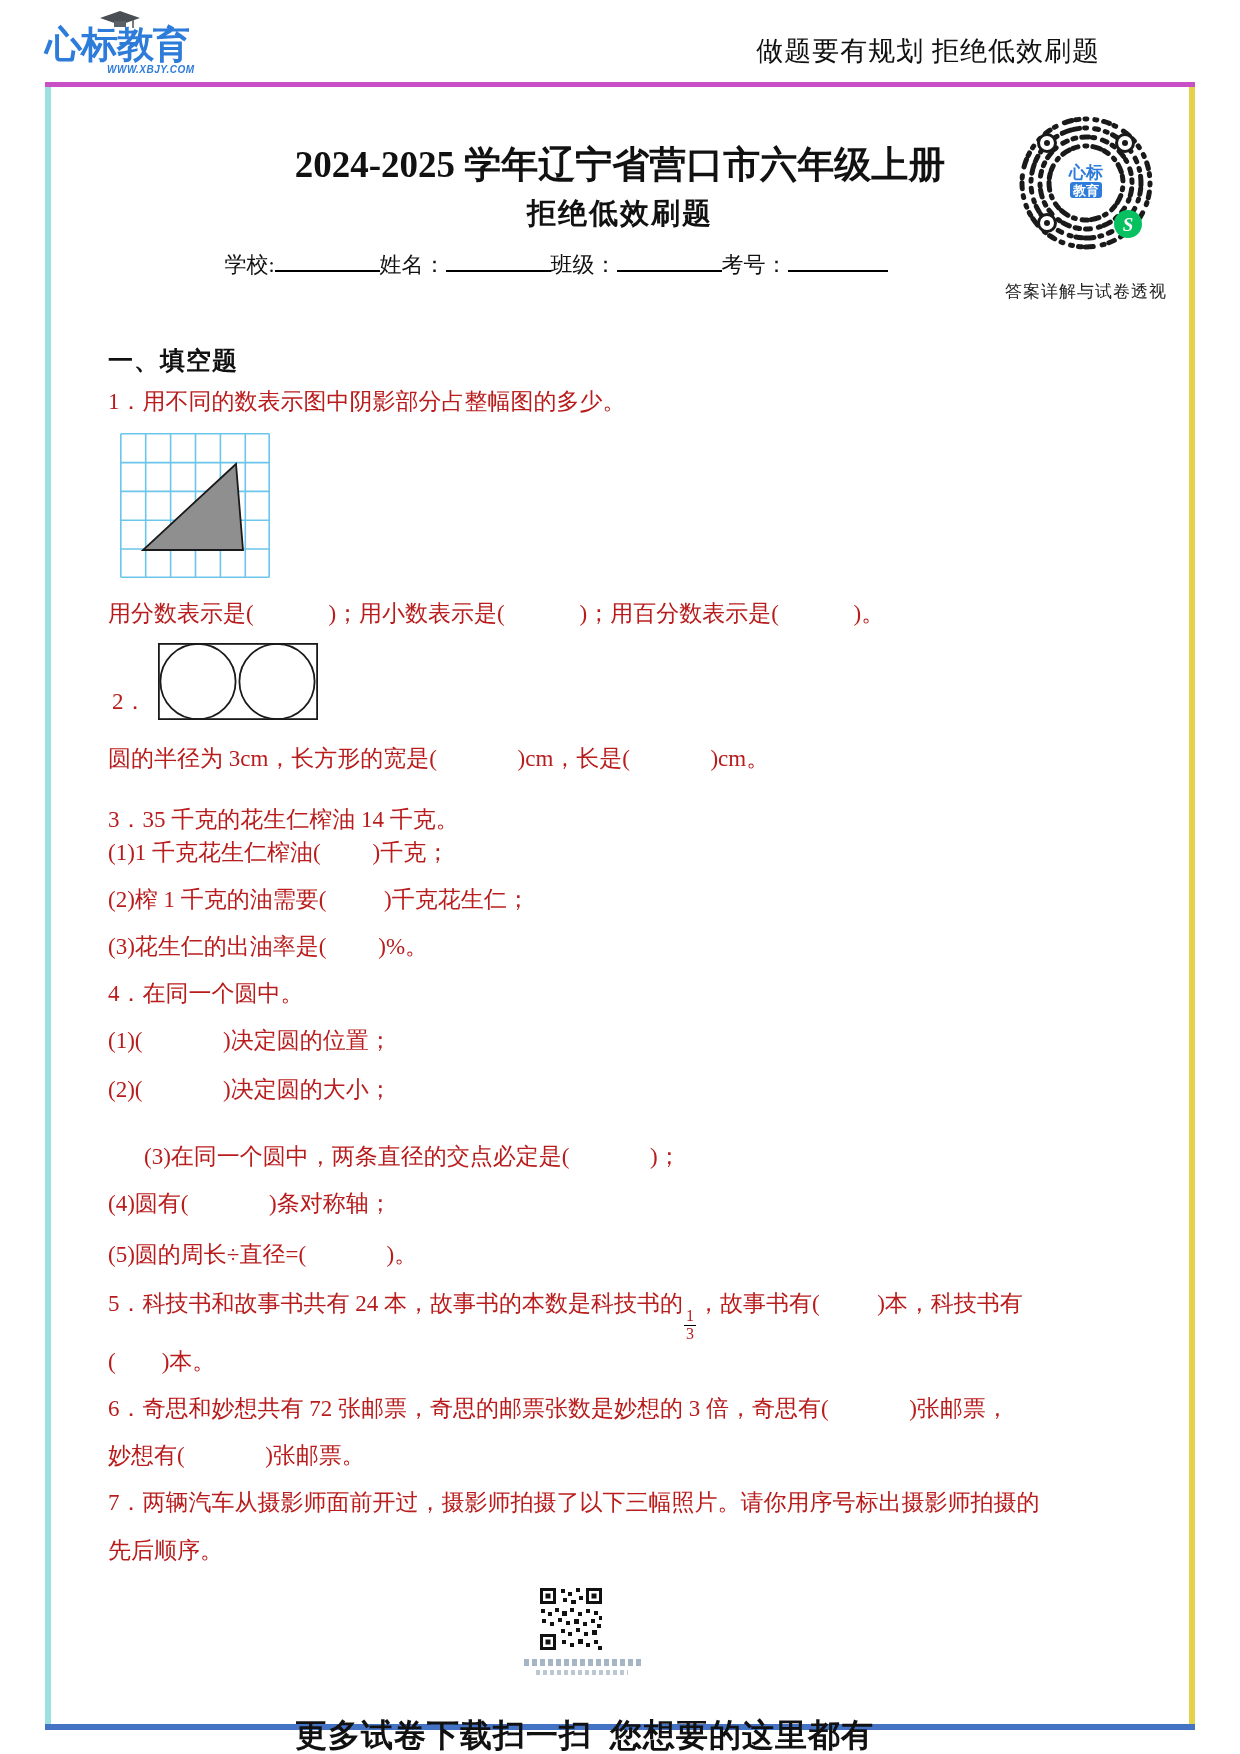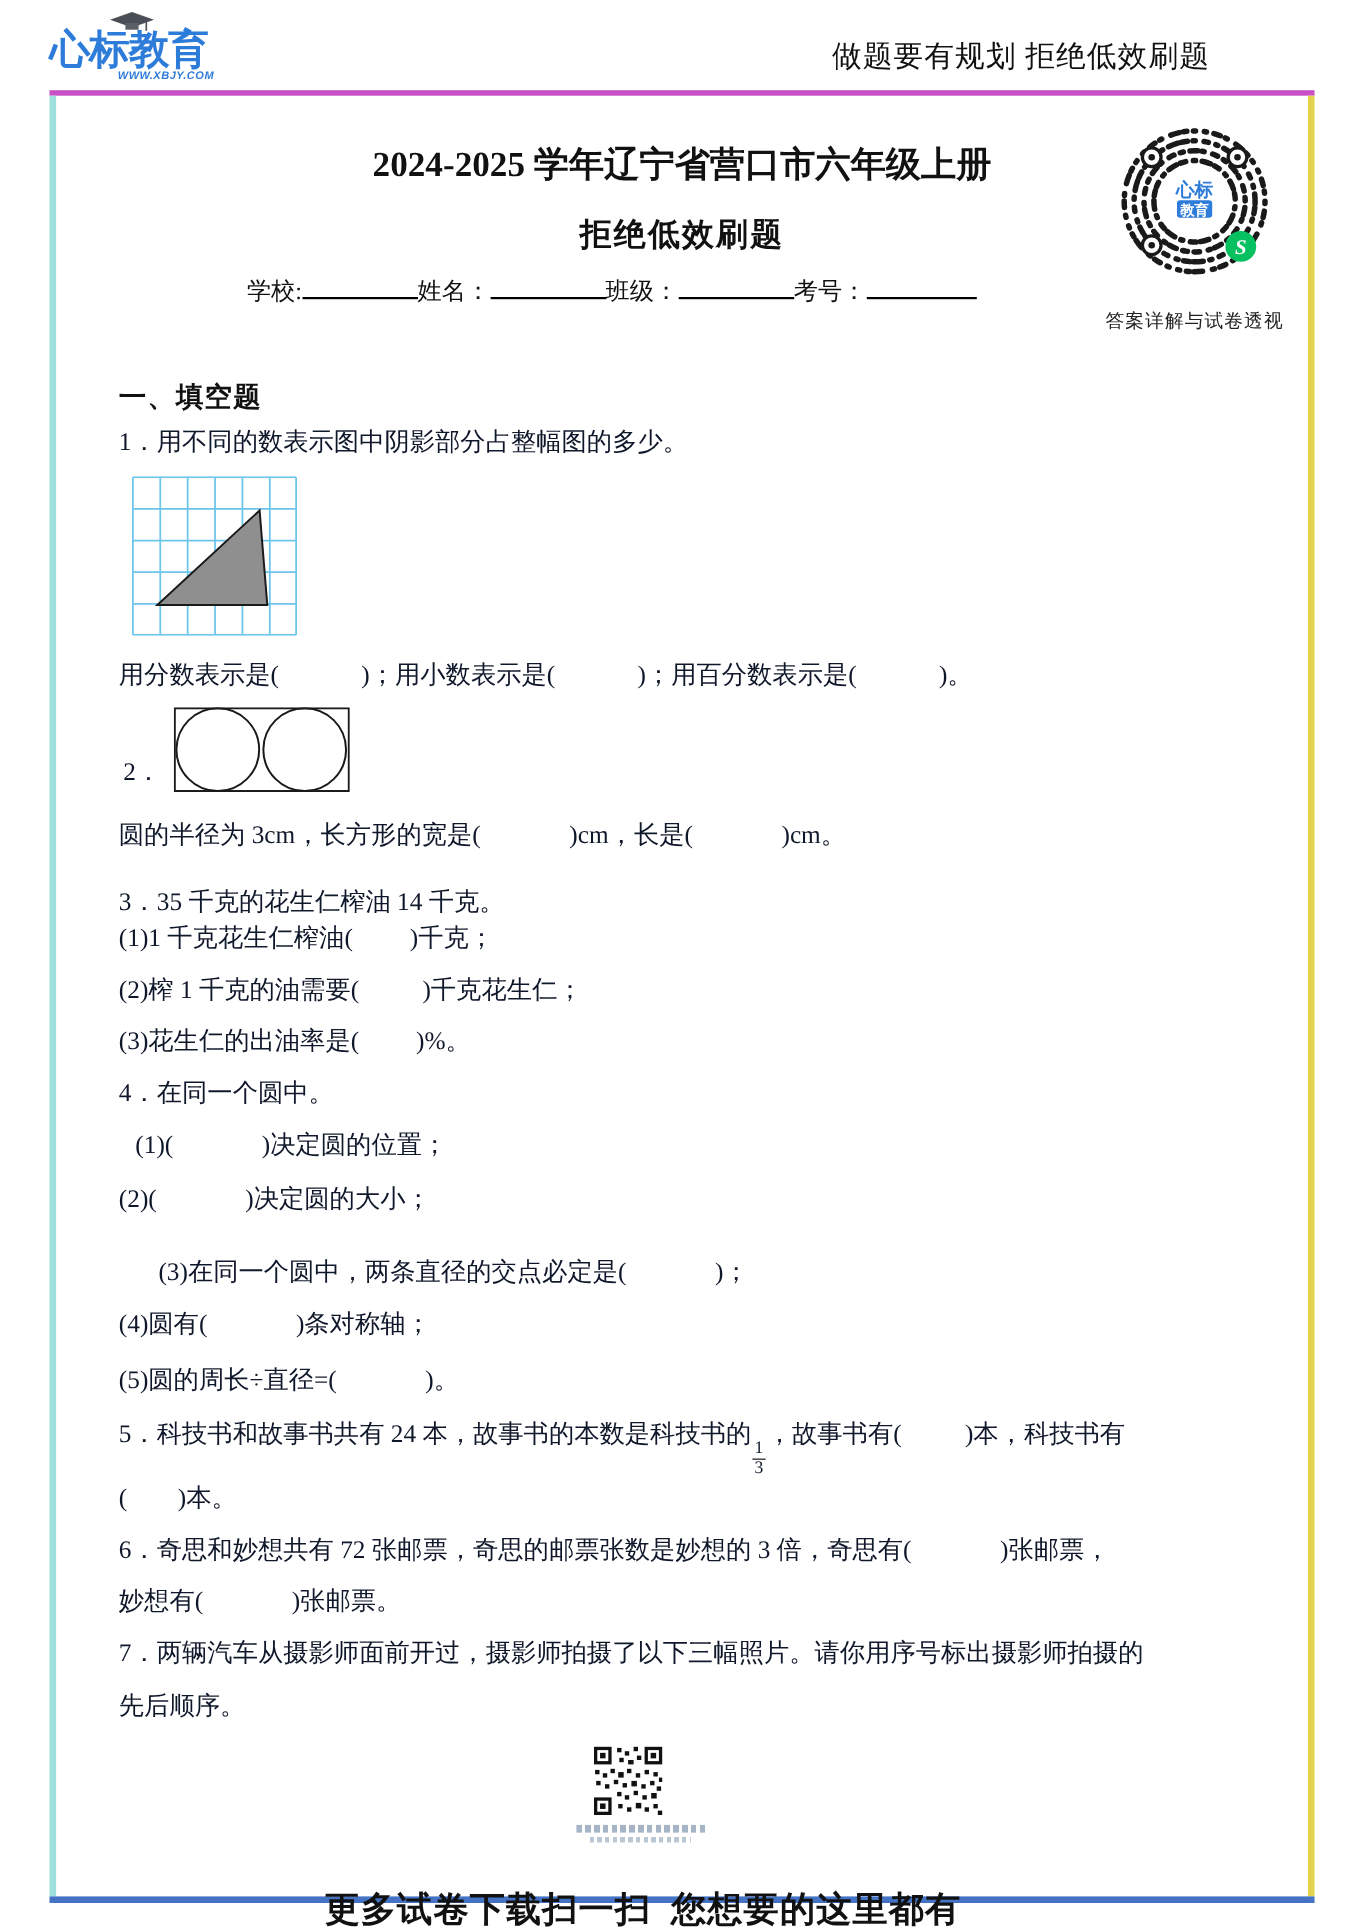--- a/index.html
+++ b/index.html
@@ -2,21 +2,21 @@
 <html><head>
 <meta charset="utf-8">
 <style>
   * { margin:0; padding:0; box-sizing:border-box; }
   html,body { background:#fff; }
   body {
     width:1240px; height:1754px; position:relative;
     font-family:"Liberation Serif","DejaVu Serif",serif;
     color:#111;
   }
-  .line { position:absolute; white-space:pre; font-size:23px; line-height:1.25; color:#0f172a; }
+  .line { position:absolute; white-space:pre; font-size:23px; line-height:1.25; color:#b91c1c; }
 
   
   .logo-wrap { position:absolute; left:45px; top:20px; width:220px; height:62px; }
   .logo-text {
     font-family:"Liberation Sans","DejaVu Sans",sans-serif;
     font-weight:bold; font-size:37px; color:#2e7cd9; letter-spacing:-1px;
   }
   .logo-url {
     position:absolute; left:62px; top:44px;
     font-family:"Liberation Sans",sans-serif; font-style:italic;
@@ -29,21 +29,21 @@
   }
 
   
   .rule-top    { position:absolute; left:45px; top:82px;  width:1150px; height:5px; background:#c94fc6; }
   .border-left { position:absolute; left:45px; top:87px;  width:6px; height:1637px; background:#9ce1de; }
   .border-right{ position:absolute; left:1189px; top:87px; width:6px; height:1637px; background:#e3d24b; }
   .rule-bottom { position:absolute; left:45px; top:1724px; width:1150px; height:6px; background:#4472c4; }
 
   
   .title-band { position:absolute; left:51px; top:0; width:1010px; text-align:center; }
-  .title1 { position:absolute; left:0; top:128px; width:100%; font-size:32px; font-weight:bold; white-space:pre; }
+  .title1 { position:absolute; left:0; top:140px; width:100%; font-size:37px; font-weight:bold; white-space:pre; }
   .title2 { position:absolute; left:0; top:194px; width:100%; font-size:29px; font-weight:bold; letter-spacing:2px; }
   .info-bar { position:absolute; left:51px; top:250px; width:1010px; text-align:center; font-size:22px; white-space:pre; }
   .blank-u { display:inline-block; width:105px; border-bottom:2px solid #000; height:22px; vertical-align:baseline; }
 
   
   .qr-top { position:absolute; left:1015px; top:112px; width:142px; height:142px; }
   .qr-top-caption { position:absolute; left:1005px; top:280px; width:186px; font-size:17px; color:#222; letter-spacing:1px; }
 
   
   .sec-heading { position:absolute; left:108px; top:344px; font-size:25px; font-weight:bold; letter-spacing:1px; }
@@ -136,21 +136,21 @@
   <circle cx="40" cy="38.5" r="37.6" fill="none" stroke="#1a1a1a" stroke-width="1.8"></circle>
   <circle cx="119" cy="38.5" r="37.6" fill="none" stroke="#1a1a1a" stroke-width="1.8"></circle>
 </svg>
 
 <div class="line" style="left:108px; top:745px;">圆的半径为 3cm，长方形的宽是(              )cm，长是(              )cm。</div>
 <div class="line" style="left:108px; top:792px;margin-top:14px;">3．35 千克的花生仁榨油 14 千克。</div>
 <div class="line" style="left:108px; top:839px;">(1)1 千克花生仁榨油(         )千克；</div>
 <div class="line" style="left:108px; top:886px;">(2)榨 1 千克的油需要(          )千克花生仁；</div>
 <div class="line" style="left:108px; top:933px;">(3)花生仁的出油率是(         )%。</div>
 <div class="line" style="left:108px; top:980px;">4．在同一个圆中。</div>
-<div class="line" style="left:108px; top:1027px;margin-left:15px;">(1)(              )决定圆的位置；</div>
+<div class="line" style="left:108px; top:1027px;">(1)(              )决定圆的位置；</div>
 <div class="line" style="left:108px; top:1076px;">(2)(              )决定圆的大小；</div>
 <div class="line" style="left:108px; top:1143px;margin-left:36px;">(3)在同一个圆中，两条直径的交点必定是(              )；</div>
 <div class="line" style="left:108px; top:1190px;">(4)圆有(              )条对称轴；</div>
 <div class="line" style="left:108px; top:1241px;">(5)圆的周长÷直径=(              )。</div>
 
 <div class="line" style="left:108px; top:1290px;"><span>5．科技书和故事书共有 24 本，故事书的本数是科技书的</span><span class="frac"><span class="num">1</span><span class="den">3</span></span><span>，故事书有(          )本，科技书有</span></div>
 <div class="line" style="left:108px; top:1348px;">(        )本。</div>
 
 <div class="line" style="left:108px; top:1395px;">6．奇思和妙想共有 72 张邮票，奇思的邮票张数是妙想的 3 倍，奇思有(              )张邮票，</div>
 <div class="line" style="left:108px; top:1442px;">妙想有(              )张邮票。</div>

